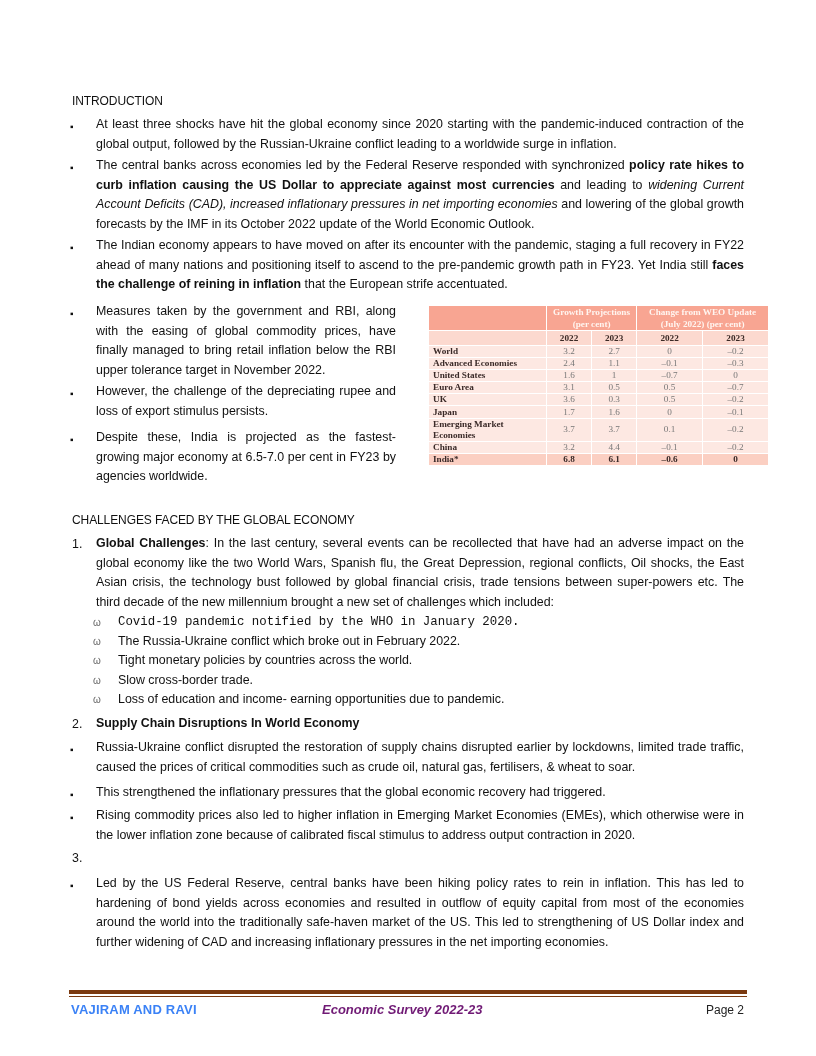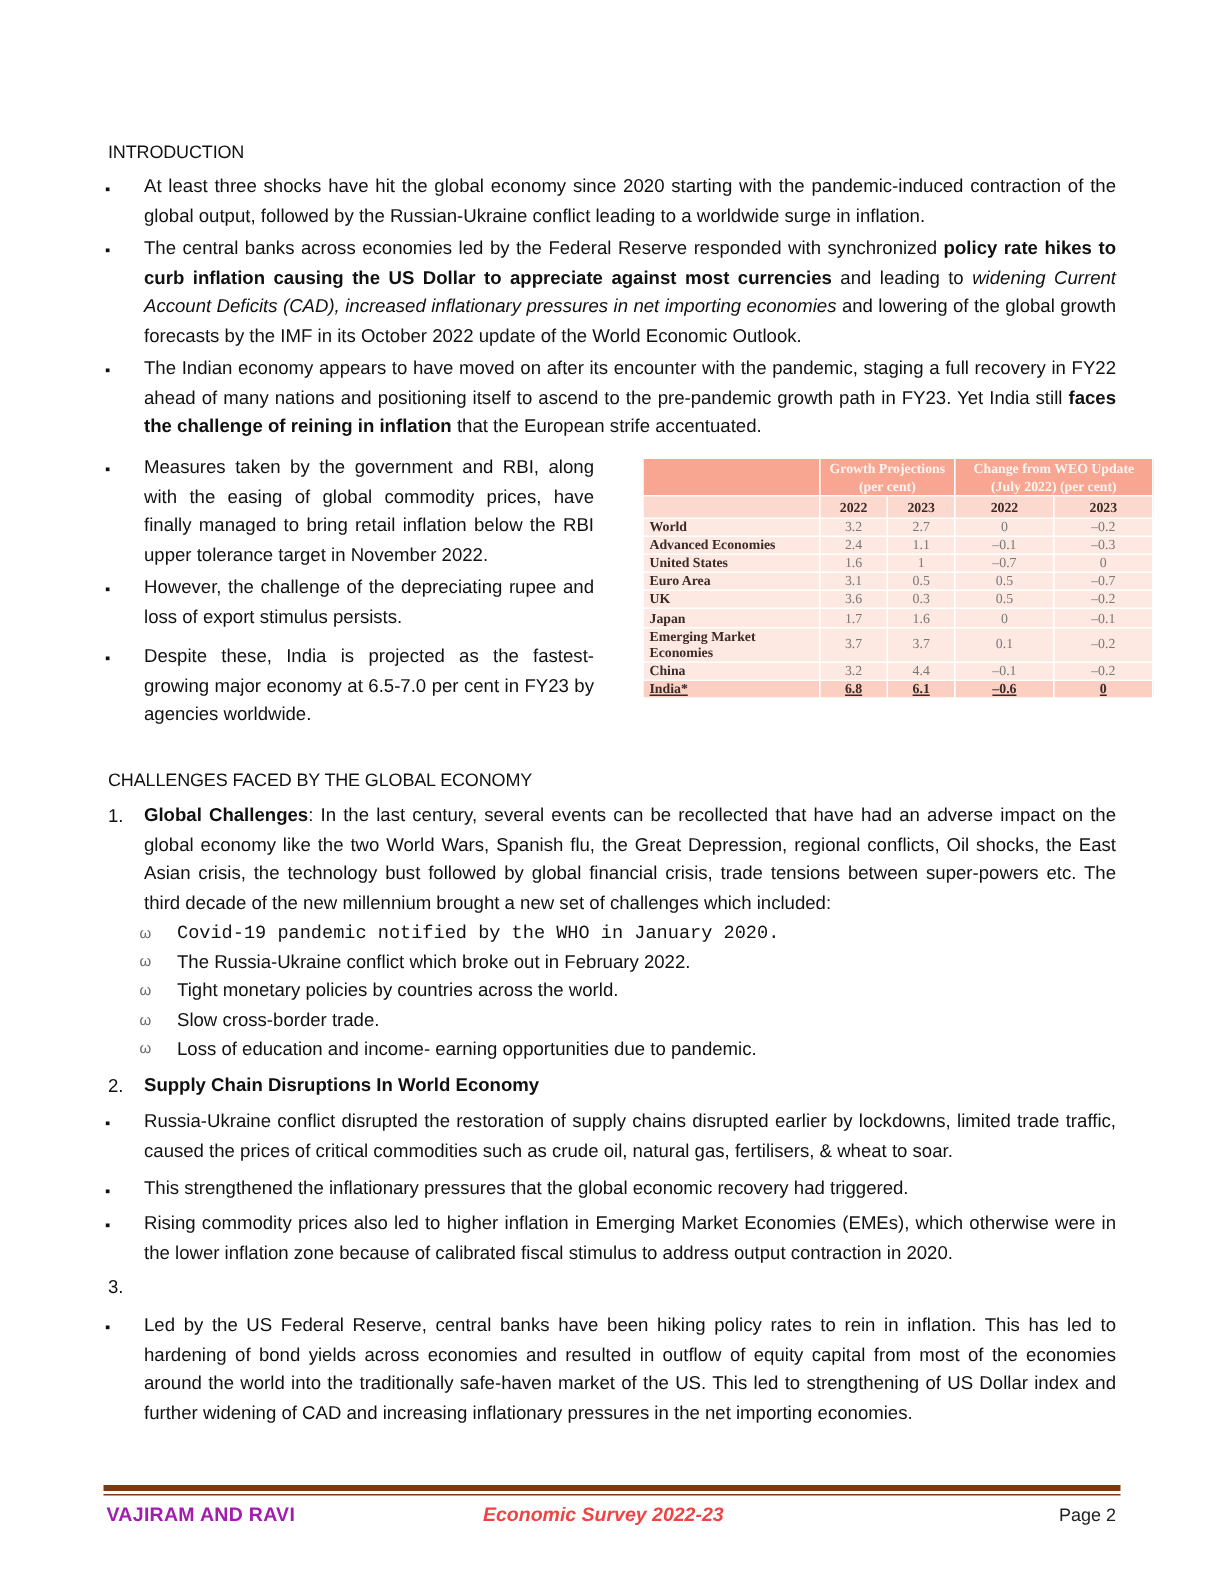--- a/index.html
+++ b/index.html
@@ -62,35 +62,35 @@
       line-height: 11px;
     }
     .growth-table .hdr-top th {
       background: #f8a592; color: #fff5f0; font-weight: bold; height: 13px; line-height: 12px;
     }
     .growth-table .hdr-year th {
       background: #fcd9cf; color: #3b2a26; font-weight: bold; height: 15px;
     }
     .growth-table tbody td { background: #fde8e2; color: #777; text-align: center; }
     .growth-table tbody td.country { color: #3a2a28; font-weight: bold; text-align: left; padding-left: 4px; }
-    .growth-table tbody tr.highlight td { background: #fbcfc2; color: #3a2a28; font-weight: bold; text-decoration: underline; }
+    .growth-table tbody tr.highlight td { background: #fbcfc2; color: #3a2a28; font-weight: bold; }
 
     .footer-rule-thick {
       position: absolute; left: 69px; top: 990px; width: 678px; height: 4px; background: #7b3a10;
     }
     .footer-rule-thin {
       position: absolute; left: 69px; top: 996px; width: 678px; height: 1px; background: #7b3a10;
     }
     .footer-left {
       position: absolute; left: 71px; top: 1002px;
-      font-weight: bold; font-size: 13px; color: #a21caf; letter-spacing: 0.2px;
+      font-weight: bold; font-size: 13px; color: #3b82f6; letter-spacing: 0.2px;
     }
     .footer-center {
       position: absolute; left: 322px; top: 1002px;
-      font-weight: bold; font-style: italic; font-size: 13px; color: #ef4444;
+      font-weight: bold; font-style: italic; font-size: 13px; color: #701a75;
     }
     .footer-right {
       position: absolute; left: 706px; top: 1003px;
       font-size: 12px; color: #222;
     }
   </style>
 </head>
 <body>
 
 <div class="page">

